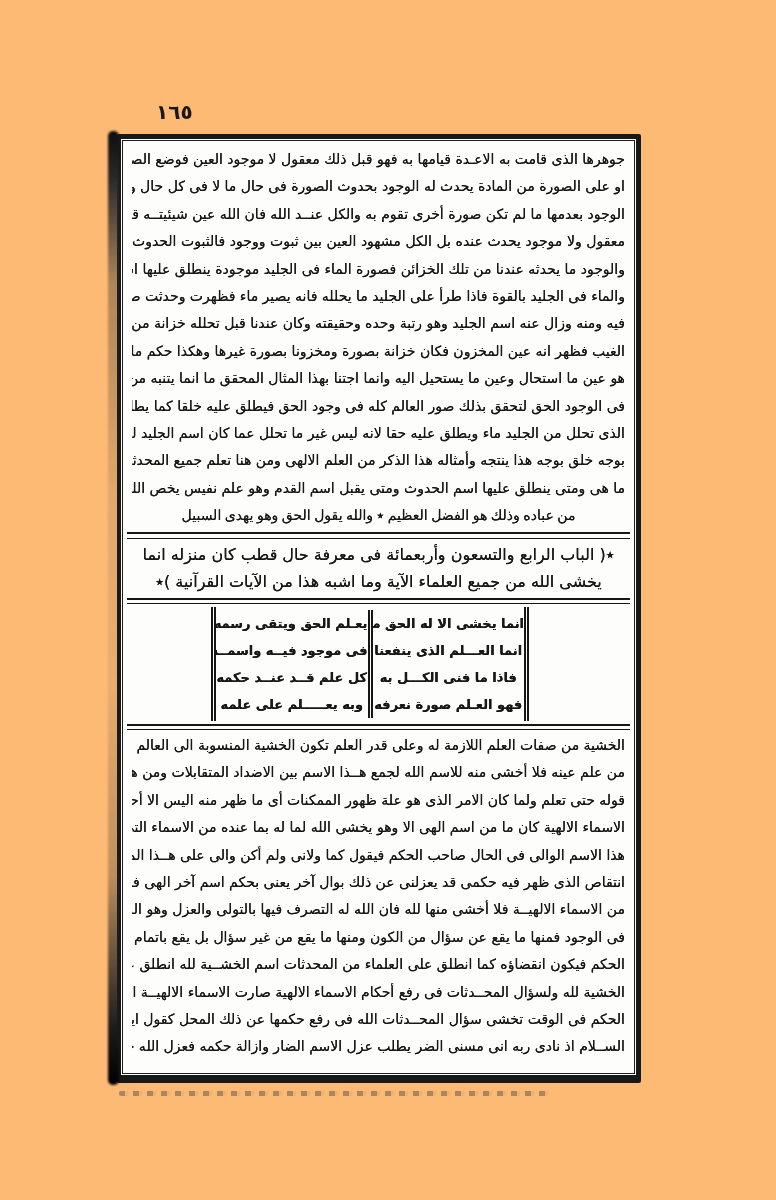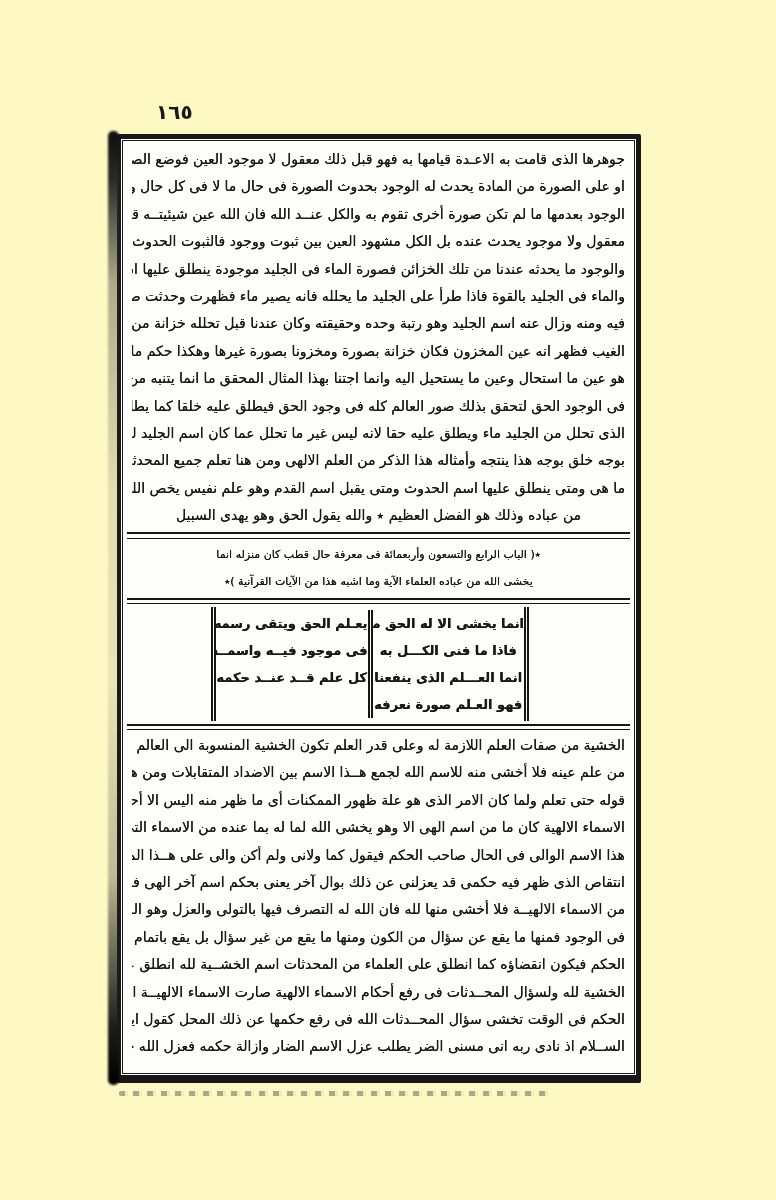--- a/index.html
+++ b/index.html
@@ -1,21 +1,21 @@
 <!DOCTYPE html>
 <html lang="ar"><head>
 <meta charset="utf-8">
 <style>
   html,body{margin:0;padding:0;}
   body{
     width:776px;height:1200px;position:relative;overflow:hidden;
     background:#ffffff;color:#181818;
     font-family:"DejaVu Sans",sans-serif;
   }
-  .canvas{position:absolute;inset:0;background:#fef9c3;}
+  .canvas{position:absolute;inset:0;background:#fdba74;}
   .page-number{
     position:absolute;top:100px;left:156px;
     font-size:20px;font-weight:bold;letter-spacing:3px;direction:rtl;
   }
   .frame{
     position:absolute;left:117px;top:134px;width:524px;height:949px;
     box-sizing:border-box;background:#fdfdfb;
     border-style:solid;border-color:#181818;
     border-width:5px 5px 8px 4px;
     border-radius:2px;
@@ -34,22 +34,22 @@
     border:1.6px solid #1d1d1d;
     padding:5px 9px 0 9px;
     direction:rtl;
   }
   .tline{
     height:27.4px;line-height:27.4px;font-size:14px;
     text-align:justify;text-align-last:justify;
     overflow:hidden;white-space:nowrap;
     text-shadow:0 0 .5px currentColor;
   }
-  .tline.center{text-align-last:center;white-space:normal;}
-  .heading .tline{font-size:11px;height:27px;line-height:27px;text-align-last:center;}
+  .tline.center{text-align-last:center;white-space:normal;font-family:Liberation Serif, serif;}
+  .heading .tline{font-size:16px;height:27px;line-height:27px;text-align-last:center;}
   .hrule{
     height:3.2px;border-top:2.2px solid #161616;border-bottom:1.4px solid #161616;
     margin:3px -5px 2px -5px;
   }
   .poetry{
     width:318px;box-sizing:border-box;
     margin:3px 96px 3px auto;
     display:flex;direction:rtl;
     border-right:5px double #161616;border-left:5px double #161616;
     padding:3px 0;
@@ -94,36 +94,37 @@
         <div class="tline">الذى تحلل من الجليد ماء ويطلق عليه حقا لانه ليس غير ما تحلل عما كان اسم الجليد له فهو حق</div>
         <div class="tline">بوجه خلق بوجه هذا ينتجه وأمثاله هذا الذكر من العلم الالهى ومن هنا تعلم جميع المحدثات</div>
         <div class="tline">ما هى ومتى ينطلق عليها اسم الحدوث ومتى يقبل اسم القدم وهو علم نفيس يخص الله به من يشاء</div>
         <div class="tline center">من عباده وذلك هو الفضل العظيم ٭ والله يقول الحق وهو يهدى السبيل</div>
       </div>
 
       <div class="hrule"></div>
 
       <div class="heading">
         <div class="tline">٭( الباب الرابع والتسعون وأربعمائة فى معرفة حال قطب كان منزله انما</div>
-        <div class="tline">يخشى الله من عباده العلماء الآية وما اشبه هذا من الآيات القرآنية )٭</div>
+        <div class="tline">يخشى الله من جميع العلماء الآية وما اشبه هذا من الآيات القرآنية )٭</div>
       </div>
 
       <div class="hrule"></div>
 
       <div class="poetry">
         <div class="pcol first">
           <div class="pline">انما يخشى الا له الحق من</div>
+          <div class="pline">انما العـــلم الذى ينفعنا</div>
           <div class="pline">فاذا ما فنى الكـــل به</div>
-          <div class="pline">انما العـــلم الذى ينفعنا</div>
           <div class="pline">فهو العـلم صورة نعرفه</div>
         </div>
         <div class="pcol">
           <div class="pline">يعـلم الحق ويتقى رسمه</div>
           <div class="pline">فى موجود فيــه واسمــه</div>
           <div class="pline">كل علم قــد عنــد حكمه</div>
+          <div class="pline">وبه يعـــــلم على علمه</div>
         </div>
       </div>
 
       <div class="hrule"></div>
 
       <div>
         <div class="tline">الخشية من صفات العلم اللازمة له وعلى قدر العلم تكون الخشية المنسوبة الى العالم ولا أعلم</div>
         <div class="tline">من علم عينه فلا أخشى منه للاسم الله لجمع هــذا الاسم بين الاضداد المتقابلات ومن هنا نزل</div>
         <div class="tline">قوله حتى تعلم ولما كان الامر الذى هو علة ظهور الممكنات أى ما ظهر منه اليس الا أحكام</div>
         <div class="tline">الاسماء الالهية كان ما من اسم الهى الا وهو يخشى الله لما له بما عنده من الاسماء التى تقابل</div>

